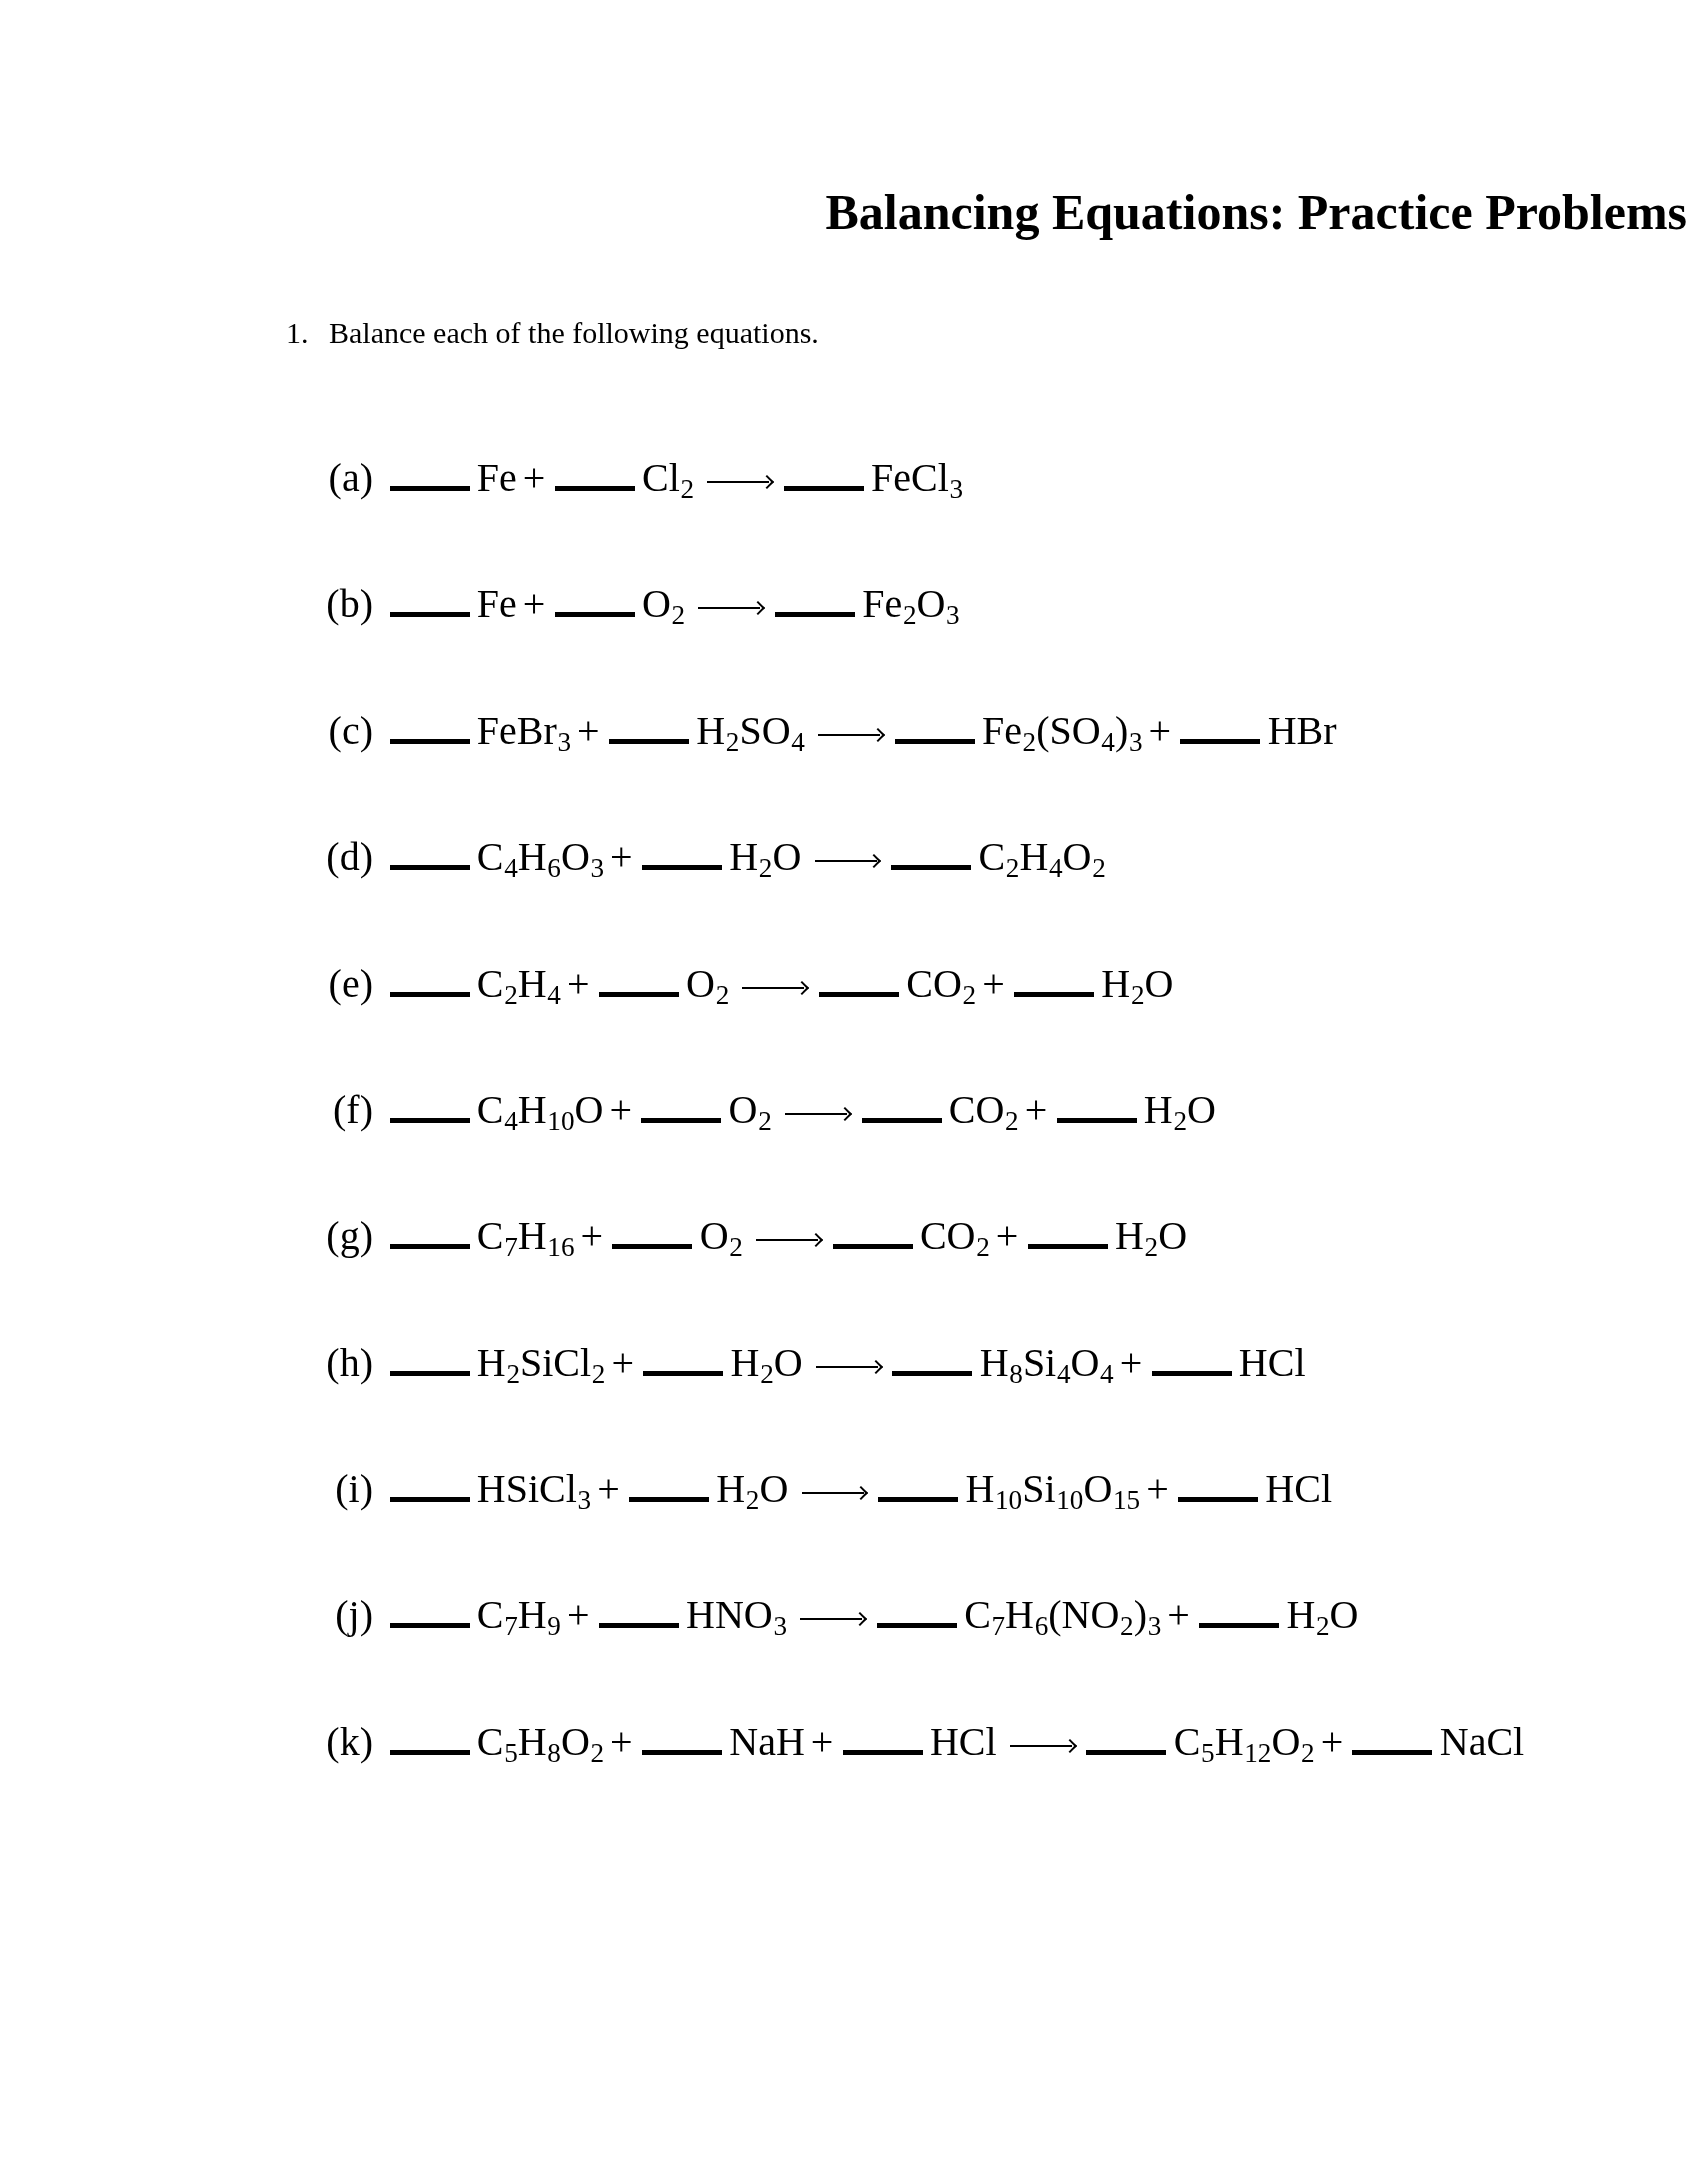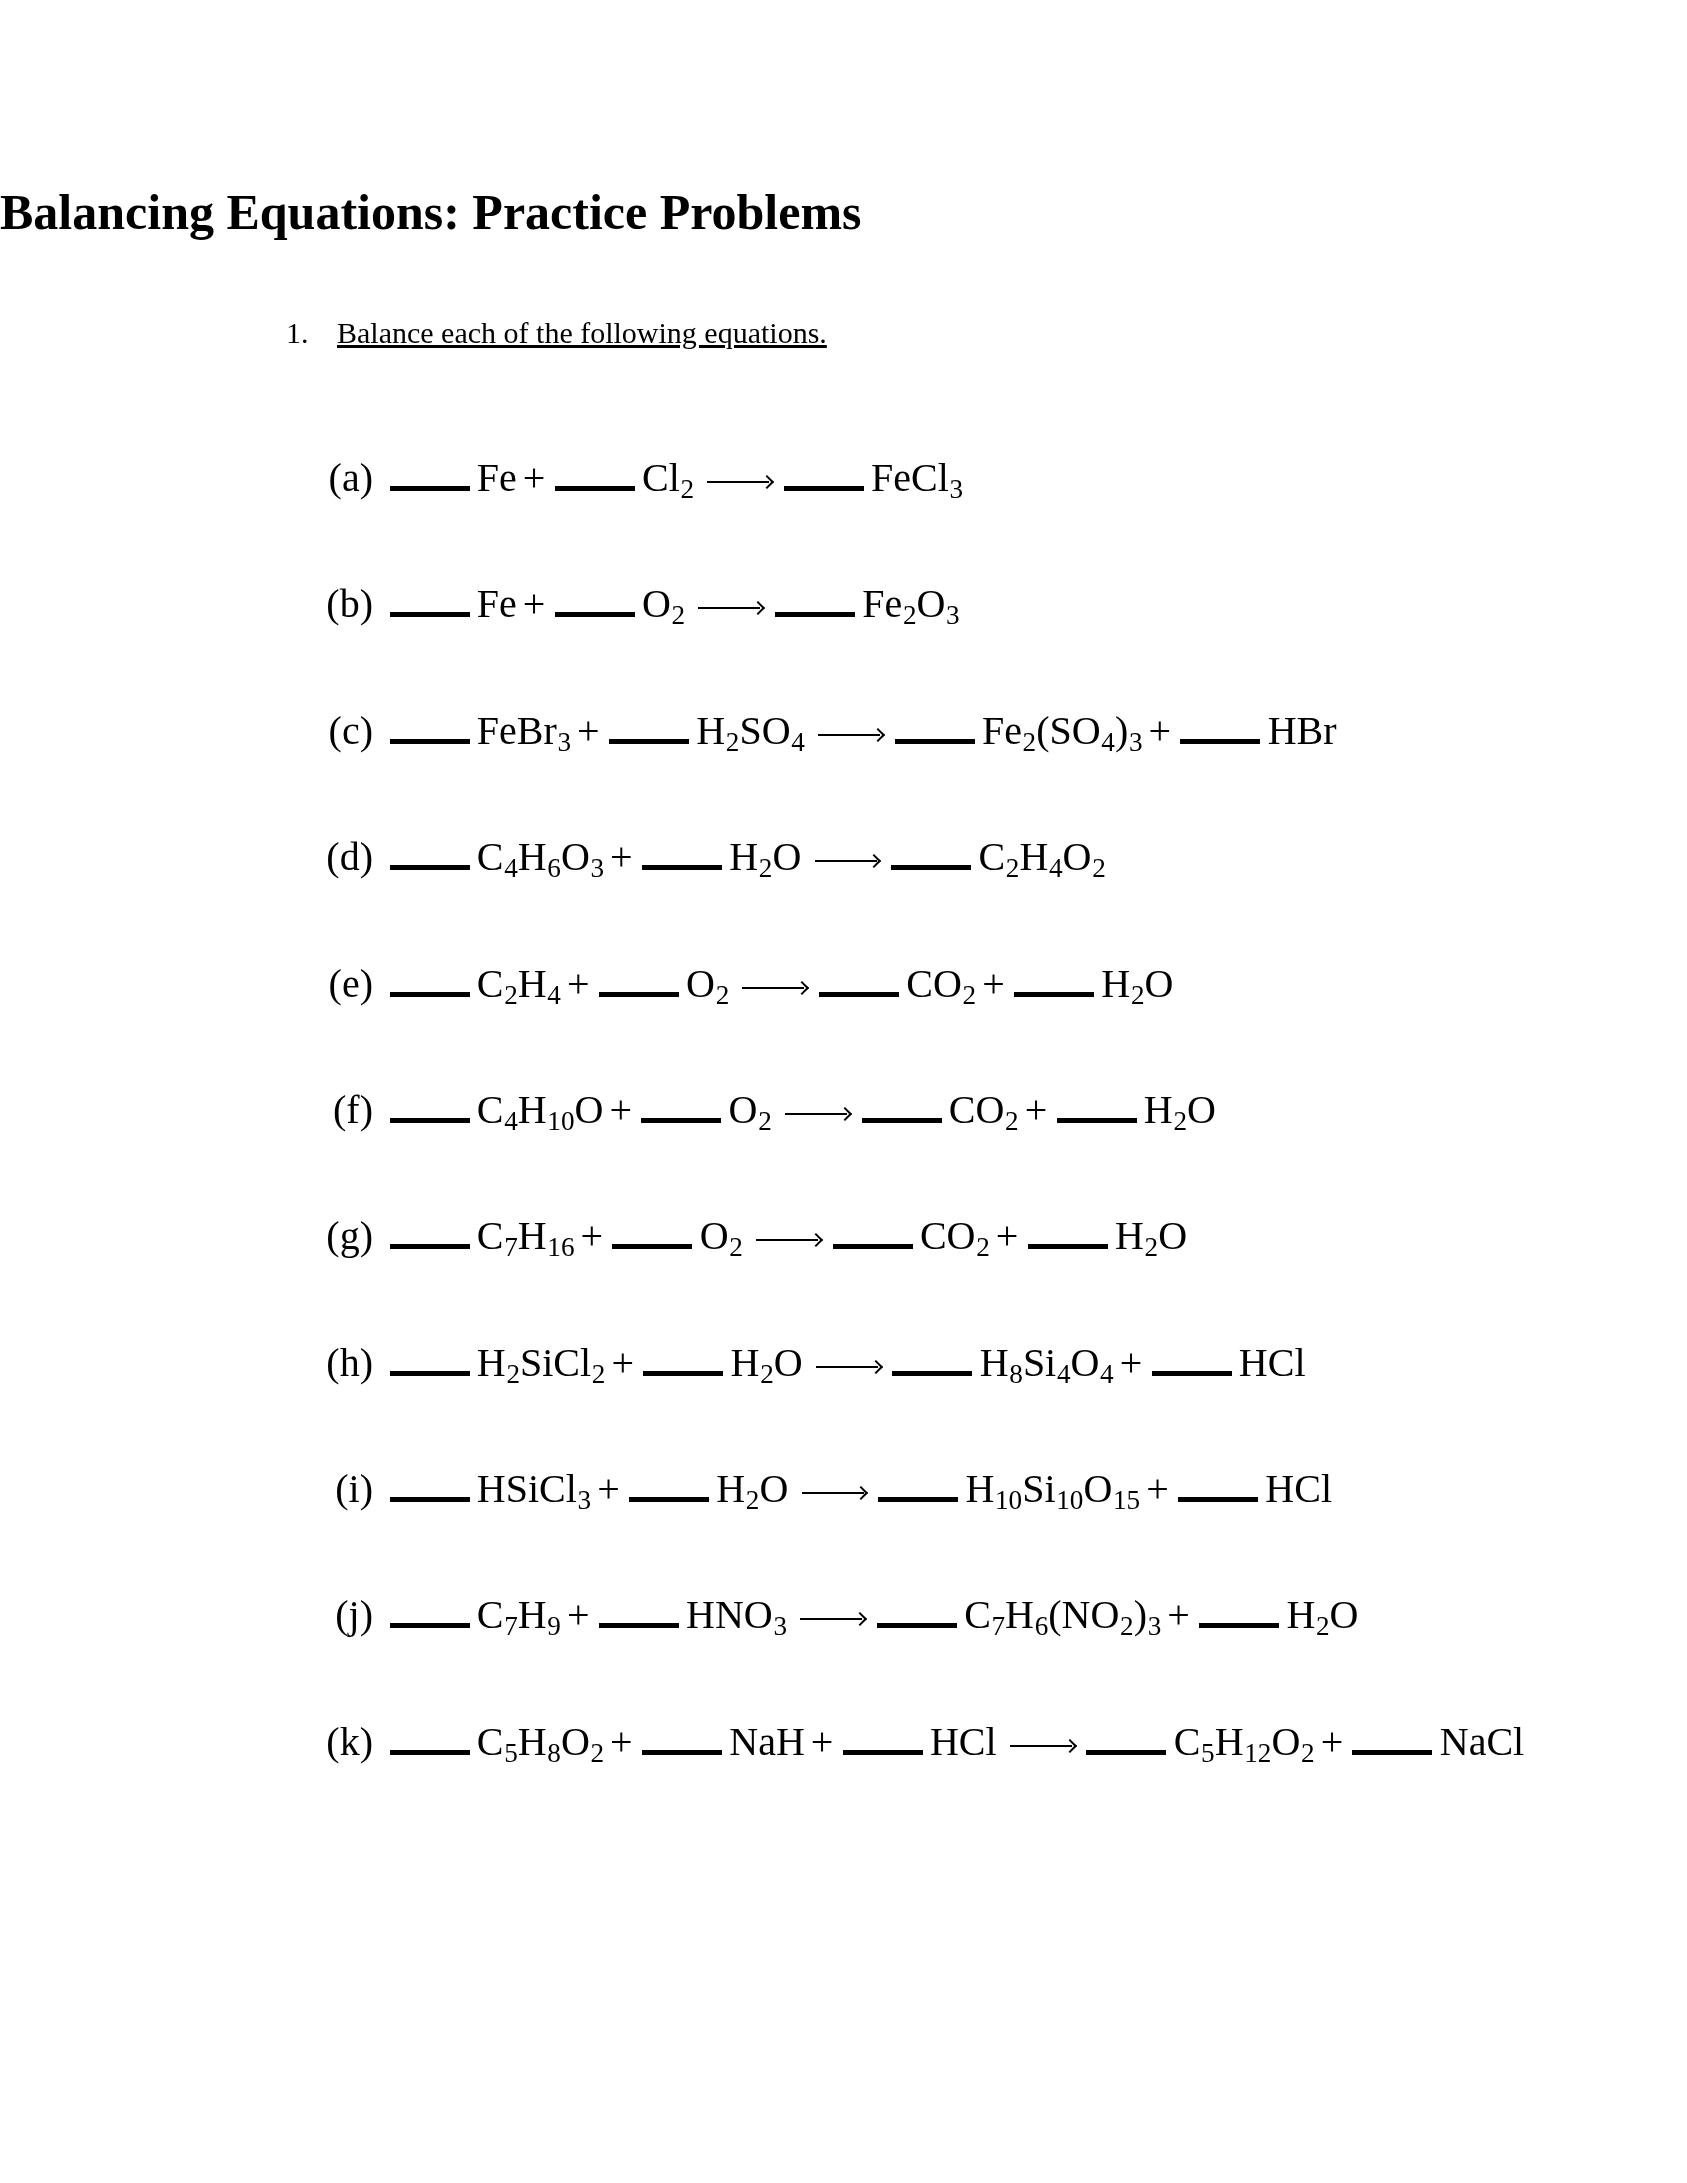--- a/index.html
+++ b/index.html
@@ -18,41 +18,40 @@
   .page {
     position: absolute;
     inset: 0;
   }
   .doc-title {
     position: absolute;
     top: 187px;
     left: 0;
     width: 1687px;
     margin: 0;
-    text-align: left;
+    text-align: right;
     font-size: 50px;
     font-weight: bold;
     line-height: 1;
     white-space: nowrap;
   }
   .instruction {
     position: absolute;
     top: 316px;
     left: 286px;
     font-size: 30px;
     line-height: 1.1;
     white-space: nowrap;
   }
   .instruction .item-number {
     display: inline-block;
   }
   .instruction .item-text {
     display: inline-block;
-    margin-left: 21px;
-    text-decoration: underline;
+    margin-left: 13px;
   }
   .equations {
     position: absolute;
     inset: 0;
   }
   .eq-row {
     position: absolute;
     left: 278px;
     font-size: 40px;
     line-height: 30px;

